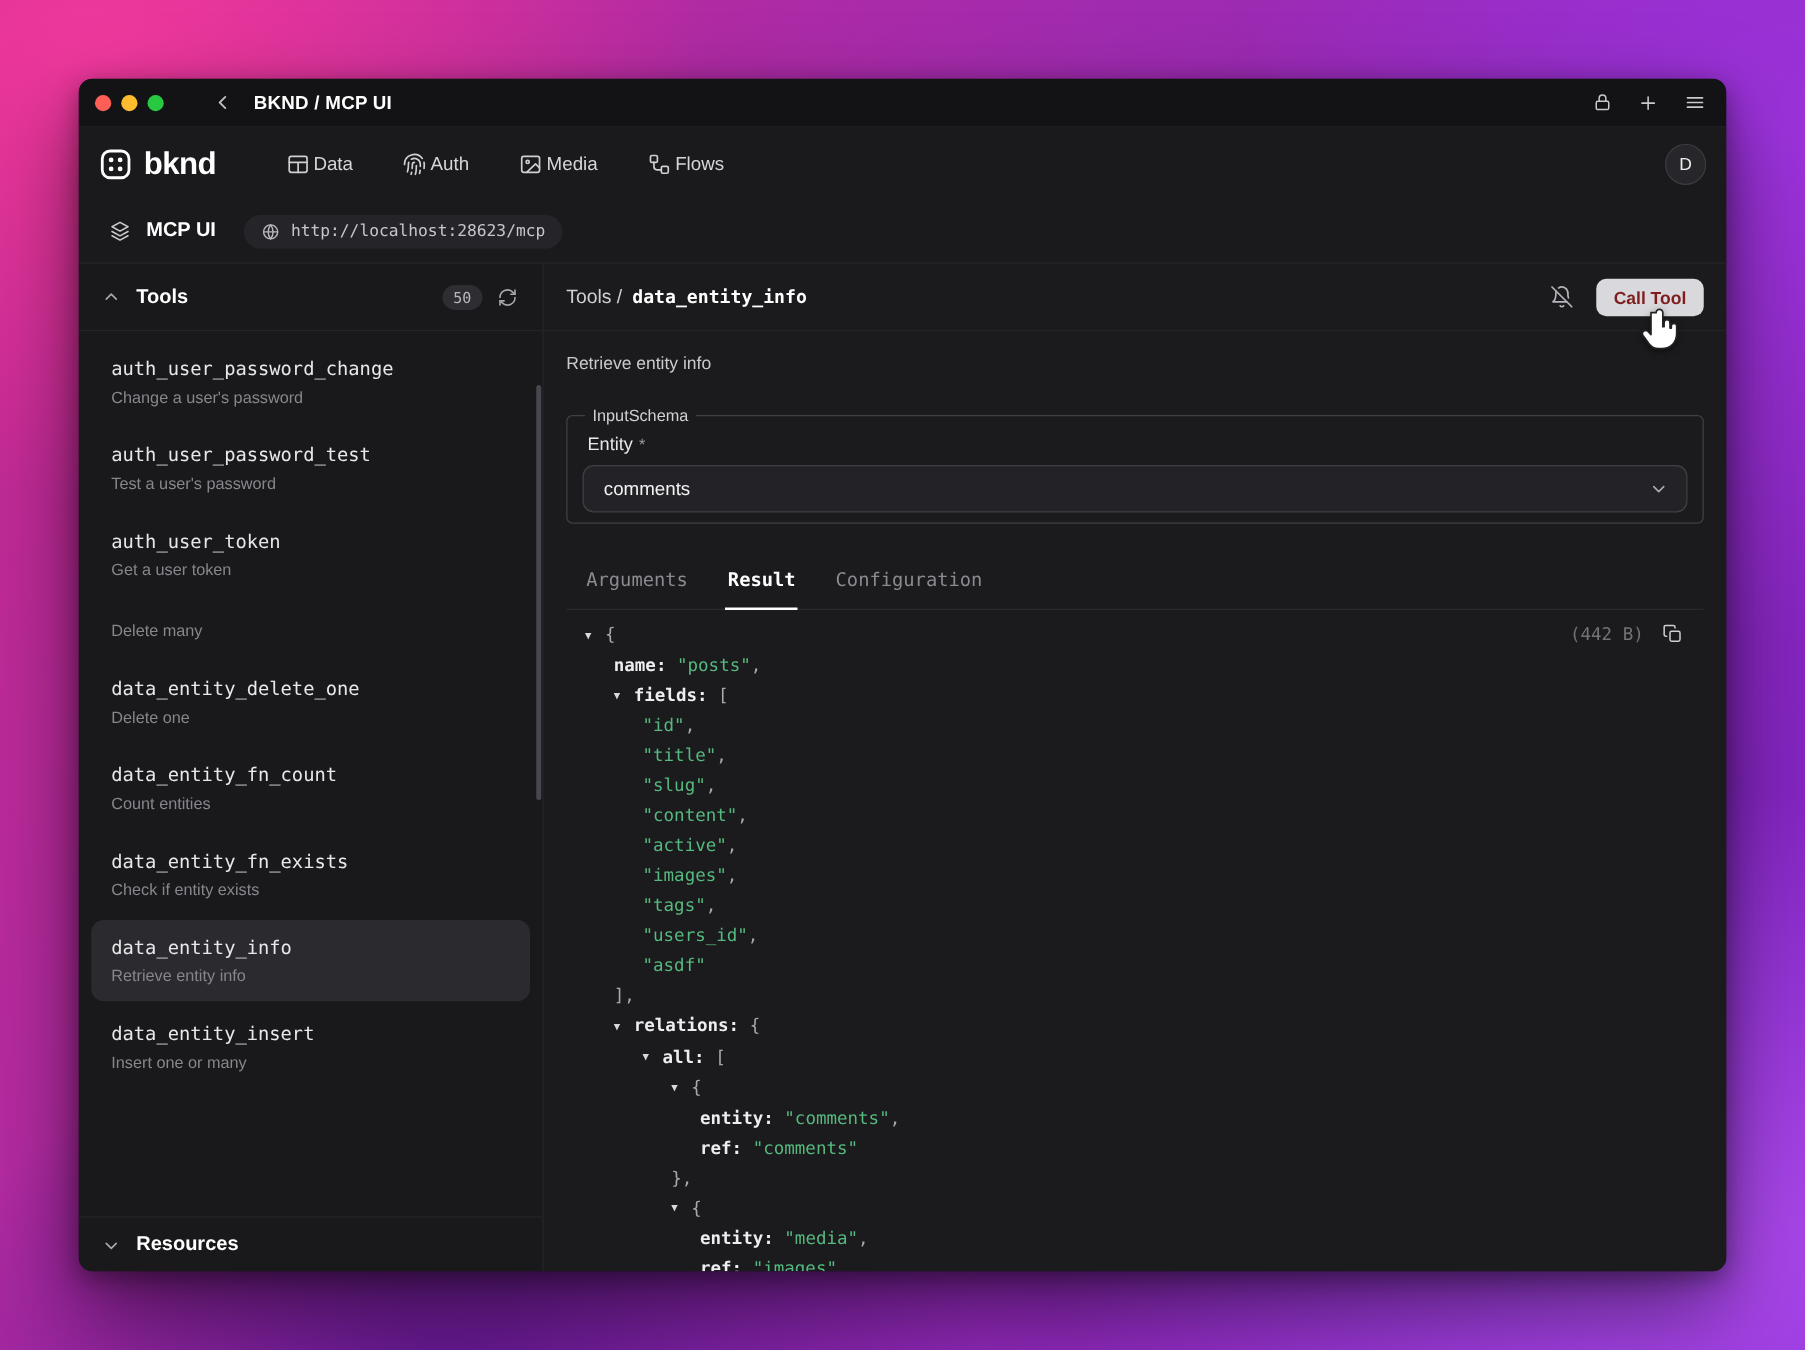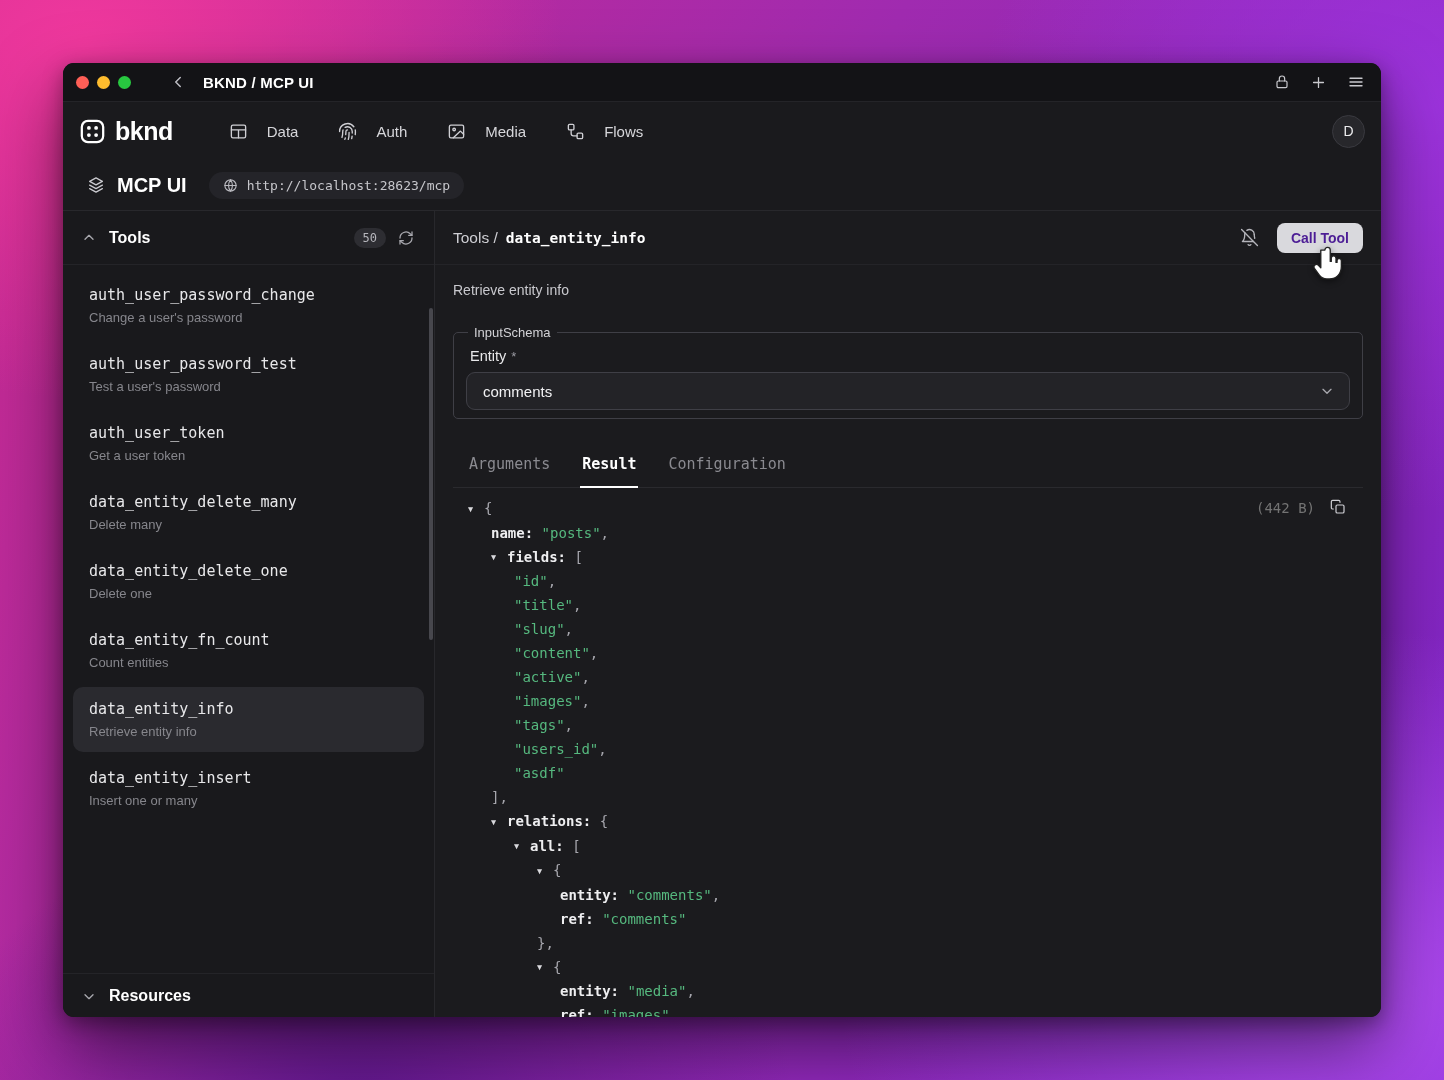--- a/index.html
+++ b/index.html
@@ -27,30 +27,30 @@
   .red{background:#ff5f57}.yellow{background:#febc2e}.green{background:#28c840}
   .tb-back { margin-left:38px; color:#bcbcc2; display:flex; }
   .tb-title { margin-left:16px; color:#fff; font-weight:600; font-size:15px; letter-spacing:.2px; }
   .tb-right { margin-left:auto; display:flex; gap:20px; color:#c9c9ce; align-items:center; }
 
   
   .nav { height:58px; flex:0 0 58px; display:flex; align-items:center; padding:0 16px; background:#1a1a1d; }
   .logo { display:flex; align-items:center; gap:9px; }
   .logo-text { color:#fff; font-weight:700; font-size:25px; letter-spacing:-.5px; }
   .nav-items { display:flex; gap:40px; margin-left:56px; }
-  .nav-item { display:flex; align-items:center; gap:19px; color:#d6d6da; font-size:15px; }
+  .nav-item { display:flex; align-items:center; gap:3px; color:#d6d6da; font-size:15px; }
   .nav-item svg { color:#cfcfd4; }
   .avatar { margin-left:auto; width:33px; height:33px; border-radius:50%; background:#27272b;
     border:1px solid #3a3a40; color:#ececee; display:flex; align-items:center; justify-content:center;
     font-size:14px; font-weight:500; }
 
   
   .mcpbar { height:51px; flex:0 0 51px; display:flex; align-items:center; gap:12px; padding:0 24px;
     background:#1a1a1d; border-bottom:1px solid #28282c; color:#c9c9ce; }
-  .mcp-title { color:#fff; font-weight:700; font-size:20px; }
+  .mcp-title { color:#fff; font-weight:700; font-size:16px; }
   .url-pill { margin-left:10px; display:flex; align-items:center; gap:9px; background:#242429;
     border-radius:16px; padding:6px 14px; color:#b9b9bf; }
   .url-text { font-family:"DejaVu Sans Mono", monospace; font-size:13px; color:#c6c6cb; }
 
   .content { flex:1; display:flex; min-height:0;justify-content:space-between; }
 
   
   .sidebar { width:372px; flex:0 0 372px; background:#19191c; border-right:1px solid #28282c;
     display:flex; flex-direction:column; position:relative; }
   .tools-header { height:54px; flex:0 0 54px; display:flex; align-items:center; gap:12px;
@@ -68,21 +68,21 @@
   .res-title { color:#fff; font-weight:700; font-size:16px; }
   .sb-scrollbar { position:absolute; right:1px; top:97px; width:4px; height:332px; border-radius:2px; background:#47474d; }
 
   
   .main { flex:1; min-width:0; position:relative; background:#1b1b1e; display:flex; flex-direction:column; }
   .main-header { height:54px; flex:0 0 54px; display:flex; align-items:center; padding:0 18px; border-bottom:1px solid #242428; }
   .breadcrumb { display:flex; align-items:baseline; gap:8px; }
   .bc-section { color:#cfcfd4; font-size:15.5px; }
   .bc-tool { color:#fff; font-weight:700; font-size:14.5px; font-family:"DejaVu Sans Mono", monospace; }
   .header-actions { margin-left:auto; display:flex; align-items:center; gap:18px; color:#b4b4ba; }
-  .call-btn { background:var(--btn-bg,#d9d9dd); color:#4c1d95; border:none; font-family:inherit;
+  .call-btn { background:var(--btn-bg,#d9d9dd); color:#7f1d1d; border:none; font-family:inherit;
     font-weight:600; font-size:14px; padding:7px 14px; border-radius:8px; }
   .description { margin:17px 18px 0; color:#c9c9ce; font-size:14px; }
 
   fieldset.schema { margin:27px 18px 3px; border:1px solid #3f3f46; border-radius:5px; padding:6px 12px 8px; }
   fieldset.schema legend { font-size:13px; color:#d2d2d6; padding:0 6px; margin-left:2px; }
   .field-label { margin:2px 0 8px 4px; font-size:14.5px; color:#e8e8ea; }
   .req { color:#9a9aa1; font-size:13px; margin-left:5px; }
   .select { height:38px; background:#232327; border:1px solid #3f3f46; border-radius:9px;
     display:flex; align-items:center; justify-content:space-between; padding:0 14px 0 16px;
     font-size:15px; color:#f2f2f4; }
@@ -257,30 +257,33 @@
             </div>
             <div class="tool-item">
               <div class="tool-name">auth_user_password_test</div>
               <div class="tool-desc">Test a user's password</div>
             </div>
             <div class="tool-item">
               <div class="tool-name">auth_user_token</div>
               <div class="tool-desc">Get a user token</div>
             </div>
             <div class="tool-item">
-              <div class="tool-name">data_entity_delete_many</div>
               <div class="tool-desc">Delete many</div>
             </div>
             <div class="tool-item">
               <div class="tool-name">data_entity_delete_one</div>
               <div class="tool-desc">Delete one</div>
             </div>
             <div class="tool-item">
               <div class="tool-name">data_entity_fn_count</div>
               <div class="tool-desc">Count entities</div>
+            </div>
+            <div class="tool-item">
+              <div class="tool-name">data_entity_fn_exists</div>
+              <div class="tool-desc">Check if entity exists</div>
             </div>
             <div class="tool-item selected">
               <div class="tool-name">data_entity_info</div>
               <div class="tool-desc">Retrieve entity info</div>
             </div>
             <div class="tool-item">
               <div class="tool-name">data_entity_insert</div>
               <div class="tool-desc">Insert one or many</div>
             </div>
           </div>

